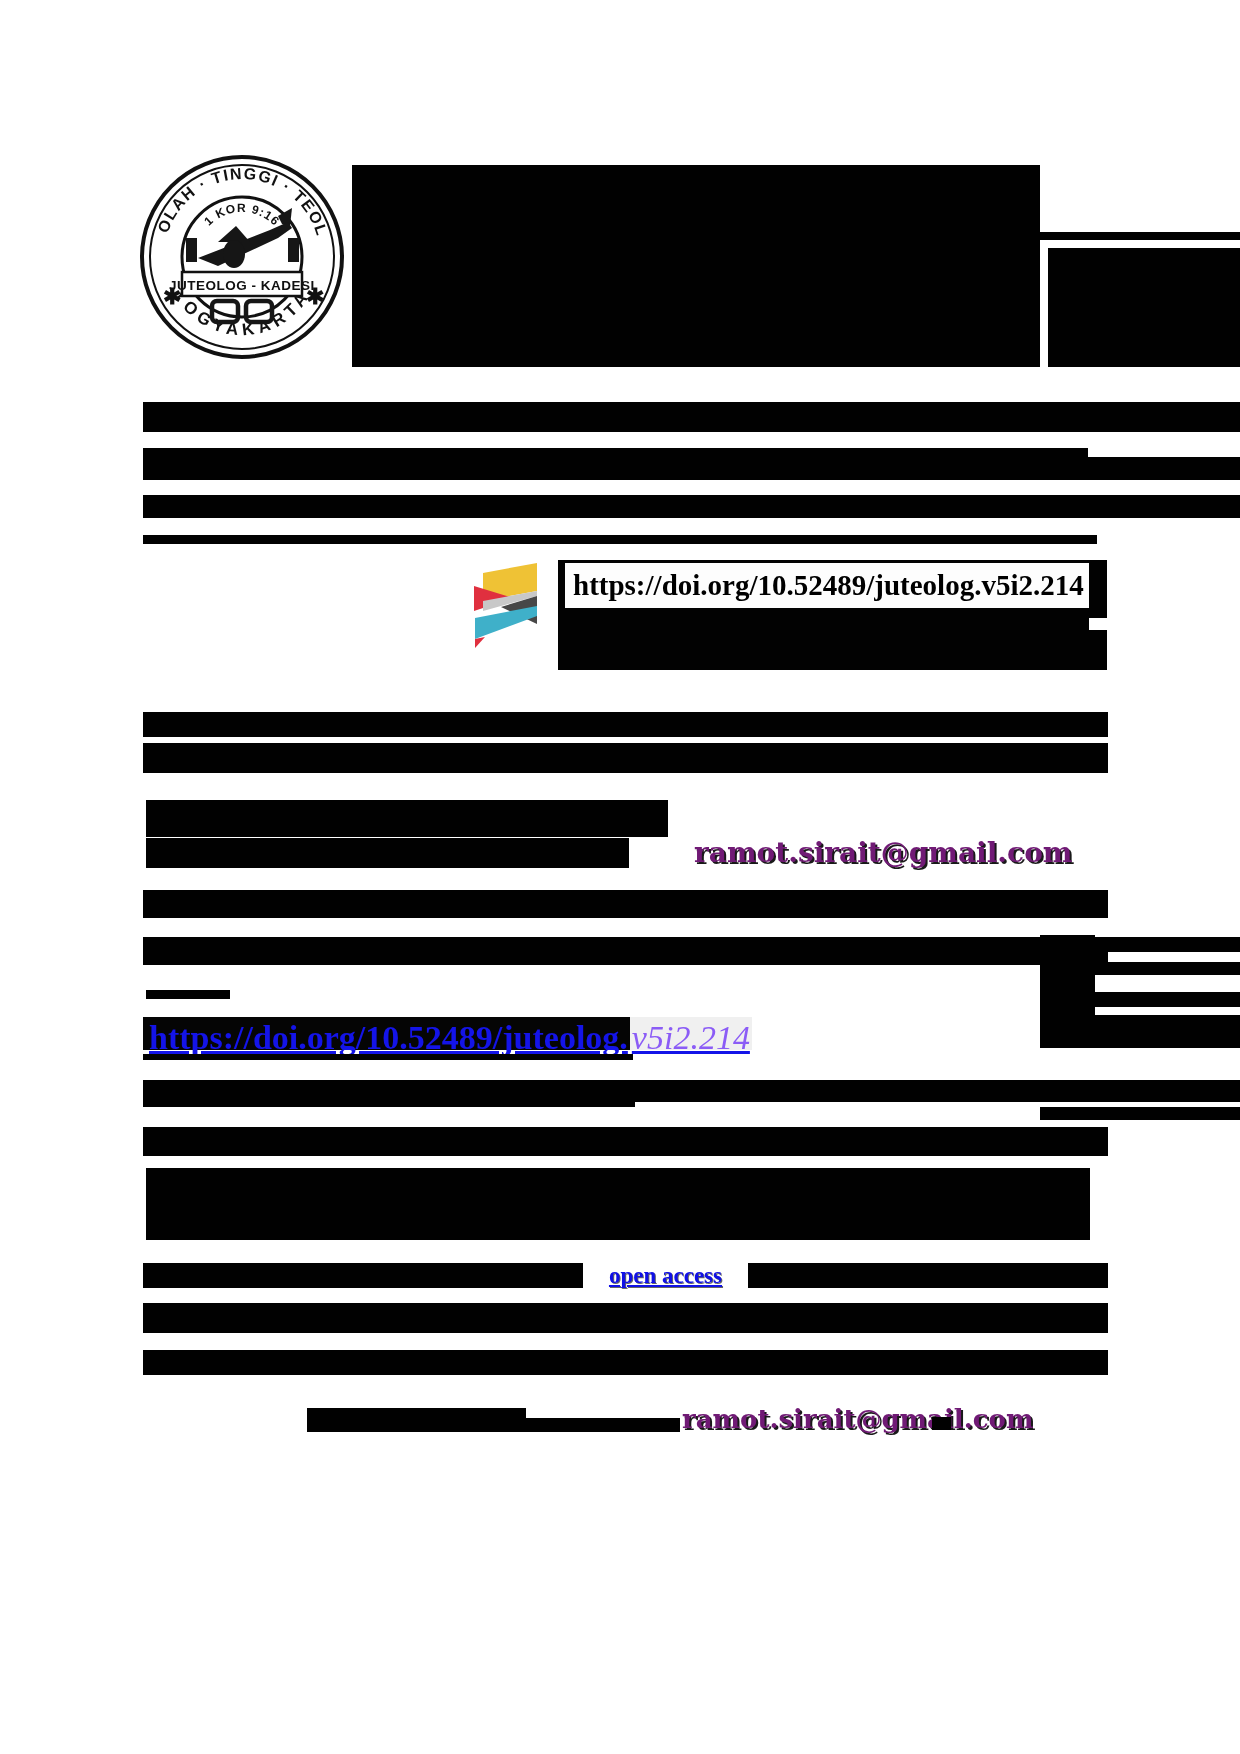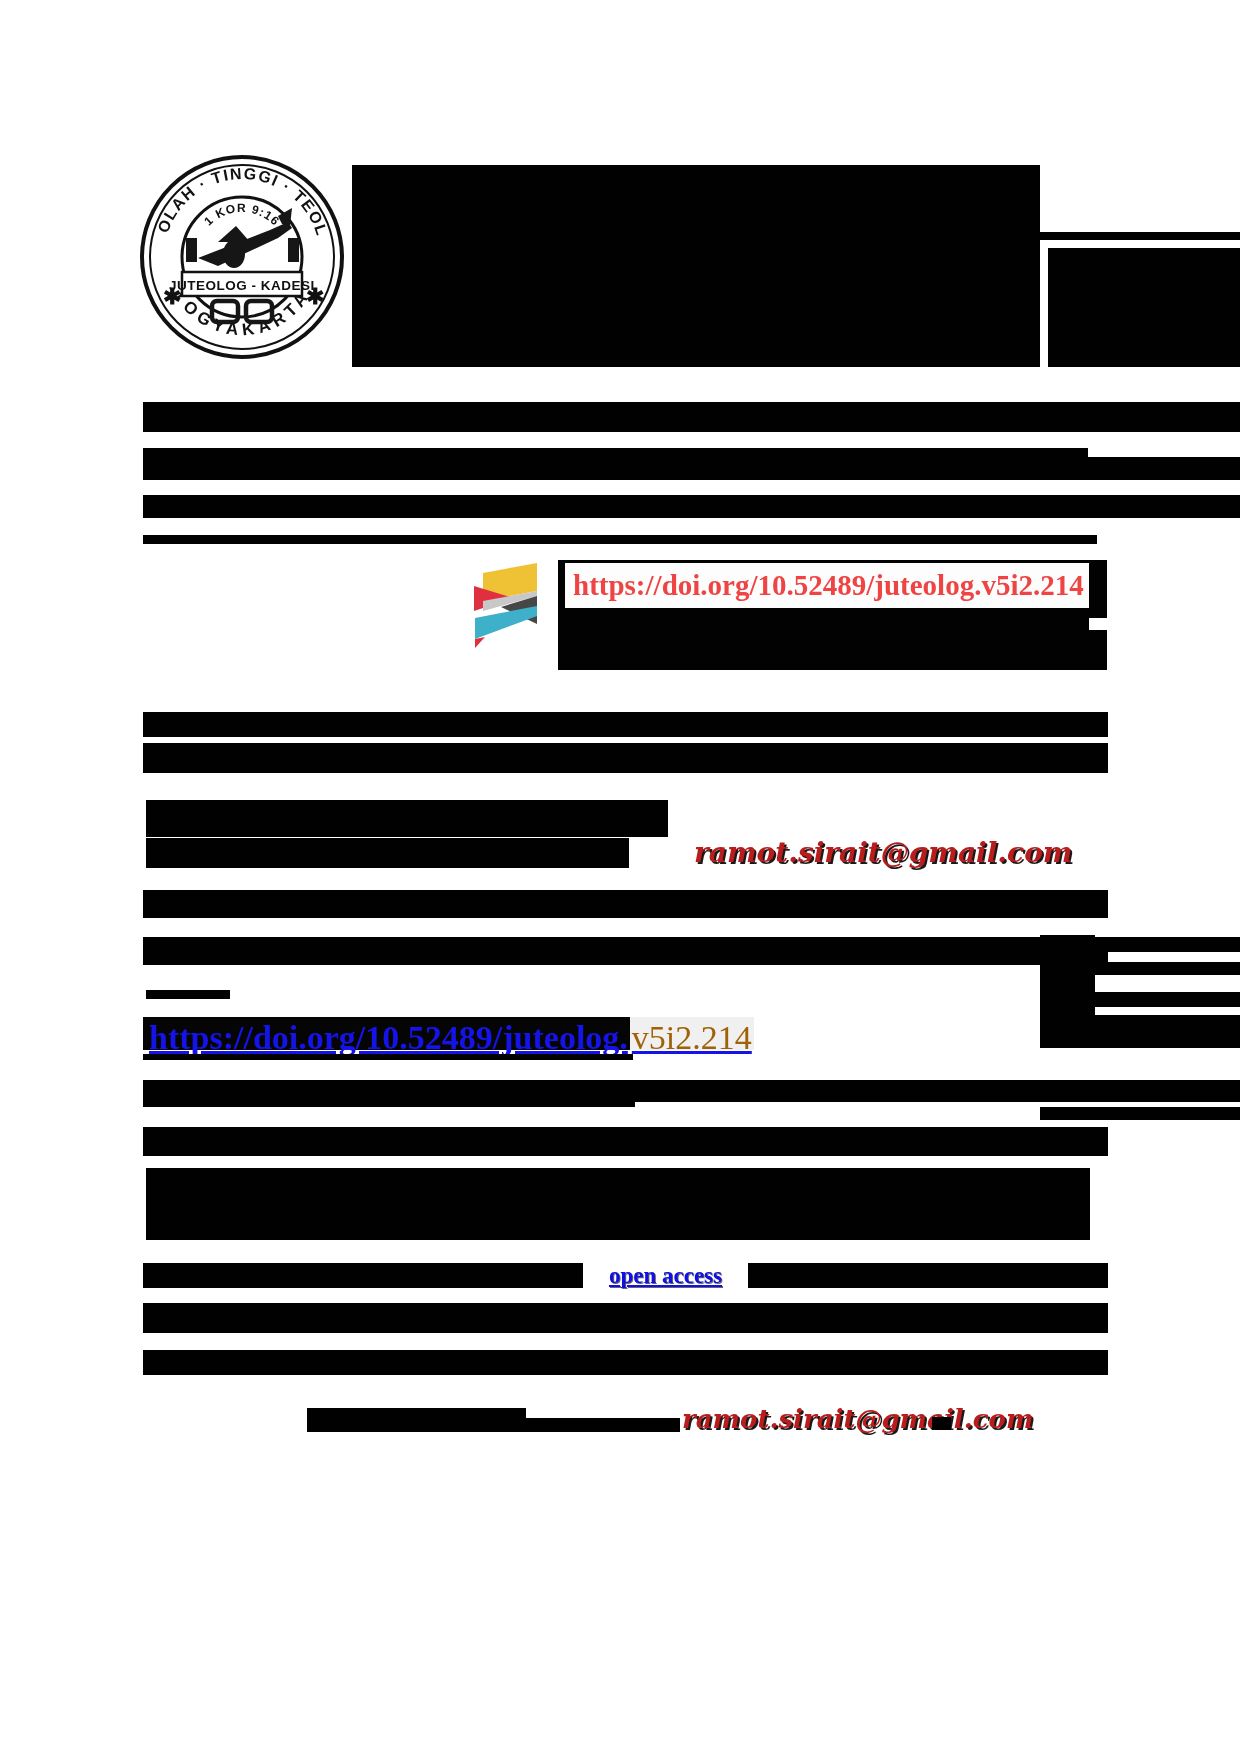--- a/index.html
+++ b/index.html
@@ -6,35 +6,35 @@
   body{width:1240px;height:1754px;background:#ffffff;position:relative;
        font-family:"Liberation Serif", serif;}
   .page{position:absolute;inset:0;background:#fff;}
   .bar{position:absolute;background:#010101;}
   .whitepatch{position:absolute;background:#ffffff;}
 
   
   .doi-badge{position:absolute;left:558px;top:560px;width:549px;height:110px;background:#020202;}
   .doi-strip{position:absolute;left:7px;top:3px;width:524px;height:45px;background:#fdfdfd;
              display:flex;align-items:center;}
-  .doi-strip a{font-weight:bold;font-size:29px;color:#ef4444;text-decoration:none;
+  .doi-strip a{font-weight:bold;font-size:29px;color:#000000;text-decoration:none;
                padding-left:8px;letter-spacing:0px;white-space:nowrap;}
   .doi-notch{position:absolute;right:0;top:58px;width:18px;height:12px;background:#fff;}
 
   
   .doi-line{position:absolute;left:143px;top:1017px;height:33px;display:flex;align-items:stretch;
             font-size:34px;white-space:nowrap;text-decoration:none;}
   .doi-line .p1{background:#050505;color:#1414e8;font-weight:bold;
                 padding:2px 2px 2px 6px;text-decoration:underline;text-decoration-color:#1414e8;}
-  .doi-line .p2{background:#f0f0f0;color:#a16207;padding:2px 2px 2px 2px;
-                text-decoration:underline;text-decoration-color:#1414e8;}
+  .doi-line .p2{background:#f0f0f0;color:#8b5cf6;padding:2px 2px 2px 2px;
+                text-decoration:underline;text-decoration-color:#1414e8;font-style:italic;}
 
   
-  .email{position:absolute;font-family:"DejaVu Serif", serif;font-style:italic;font-weight:bold;
-         color:#b91c1c;text-decoration:none;white-space:nowrap;
+  .email{position:absolute;font-family:"DejaVu Serif", serif;font-weight:bold;
+         color:#701a75;text-decoration:none;white-space:nowrap;
          text-shadow:2px 2px 0 rgba(0,0,0,0.9);}
   .email.e1{left:694px;top:836px;font-size:28px;}
   .email.e2{left:682px;top:1404px;font-size:26px;}
 
   
   .oa-window{position:absolute;left:583px;top:1263px;width:165px;height:25px;background:#fff;
              display:flex;align-items:center;justify-content:center;}
   .oa-window a{color:#1010e6;font-size:23px;font-weight:bold;text-decoration:underline;
                white-space:nowrap;text-shadow:1px 1px 0 rgba(0,0,0,0.6);}
 

